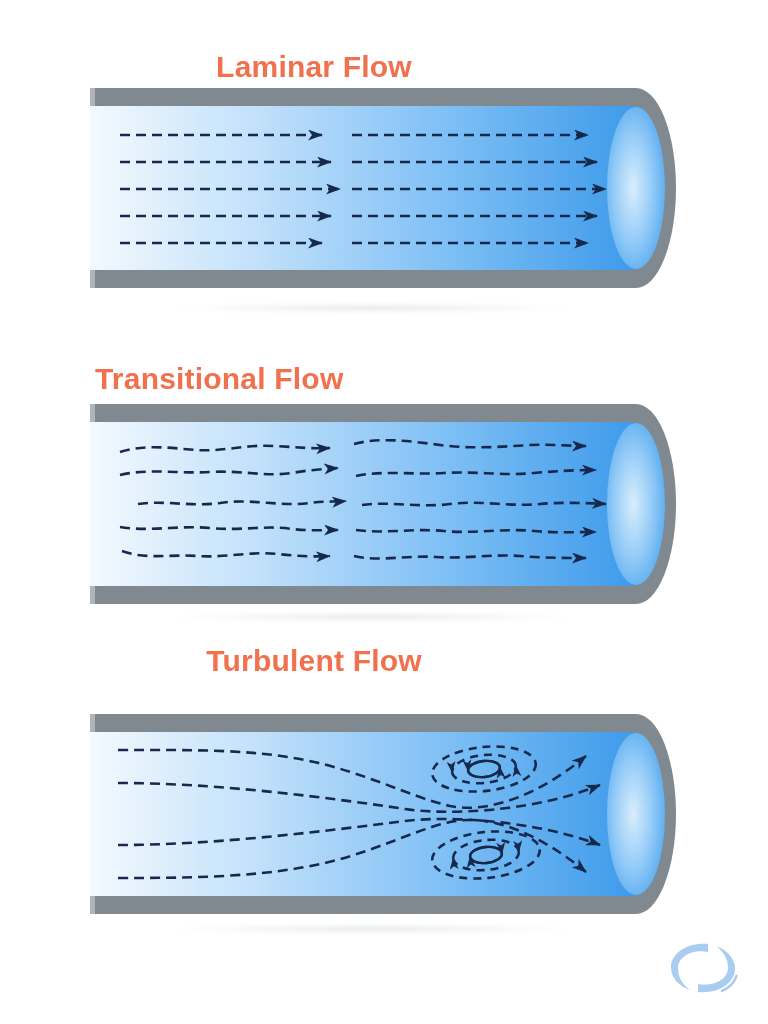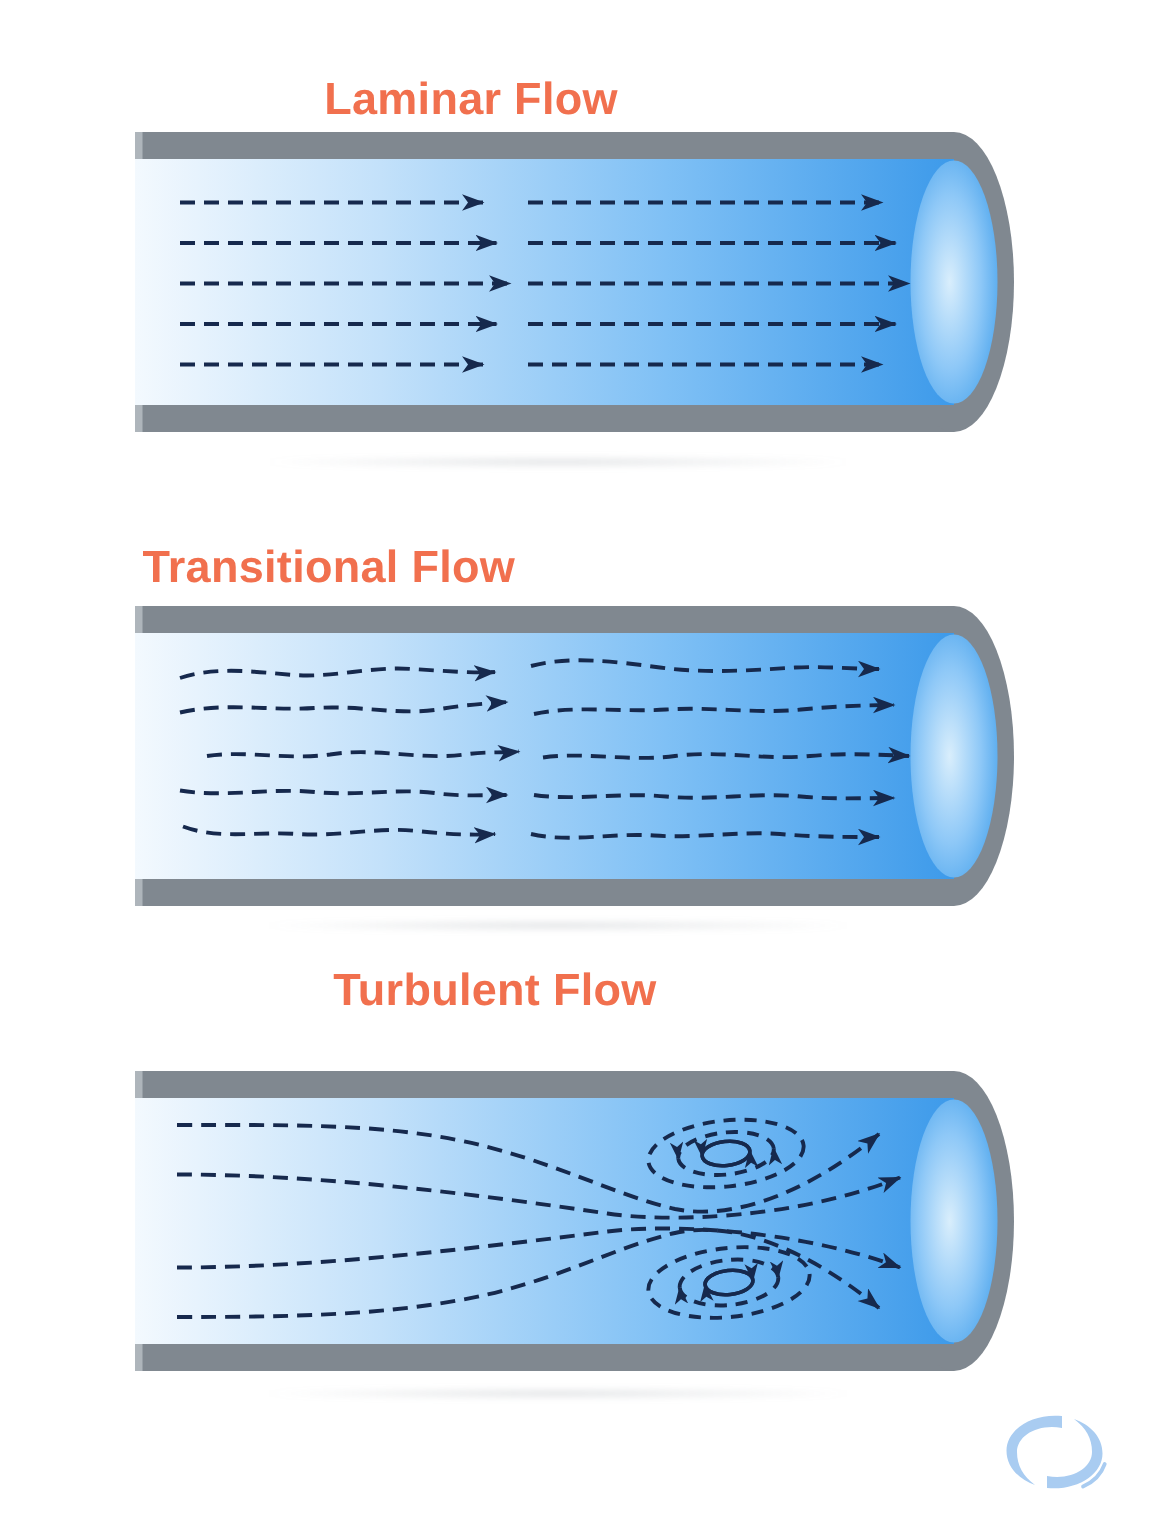--- a/index.html
+++ b/index.html
@@ -117,21 +117,21 @@
       <path class="flowline dashed" marker-end="url(#dart)" d="M122 147 C146 156 172 150 198 152 C226 154 252 147 278 150 C296 152 314 153 330 152"></path>
       <path class="flowline dashed" marker-end="url(#dart)" d="M354 40 C380 33 410 37 440 41 C470 45 500 43 530 41 C550 40 568 42 586 42"></path>
       <path class="flowline dashed" marker-end="url(#dart)" d="M356 72 C384 66 414 71 444 69 C474 67 504 72 534 69 C556 67 576 66 596 66"></path>
       <path class="flowline dashed" marker-end="url(#dart)" d="M362 101 C390 97 420 104 450 100 C480 96 510 103 540 100 C562 98 584 99 606 100"></path>
       <path class="flowline dashed" marker-end="url(#dart)" d="M356 126 C384 130 414 124 444 127 C474 130 504 124 534 127 C556 129 576 128 596 128"></path>
       <path class="flowline dashed" marker-end="url(#dart)" d="M354 152 C380 158 408 151 436 153 C464 155 492 150 520 152 C542 154 564 154 586 154"></path>
     </g>
   </svg>
   <div class="pipe-shadow" style="top:612px;"></div>
 
-  <div class="flow-title t-center" style="top:644px;margin-left:16px;">Turbulent Flow</div>
+  <div class="flow-title t-center" style="top:644px;">Turbulent Flow</div>
 
   <svg class="pipe-svg" style="top:714px;" viewBox="0 0 768 200">
     <g>
       <rect class="wall" x="90" y="0" width="546" height="200"></rect>
       <ellipse class="wall" cx="636" cy="100" rx="40" ry="100"></ellipse>
       <rect class="interior" x="90" y="18" width="546" height="164"></rect>
       <ellipse class="capface" cx="636" cy="100" rx="29" ry="81"></ellipse>
       <rect class="wall-edge" x="90" y="0" width="5" height="18"></rect>
       <rect class="wall-edge" x="90" y="182" width="5" height="18"></rect>
     </g>

